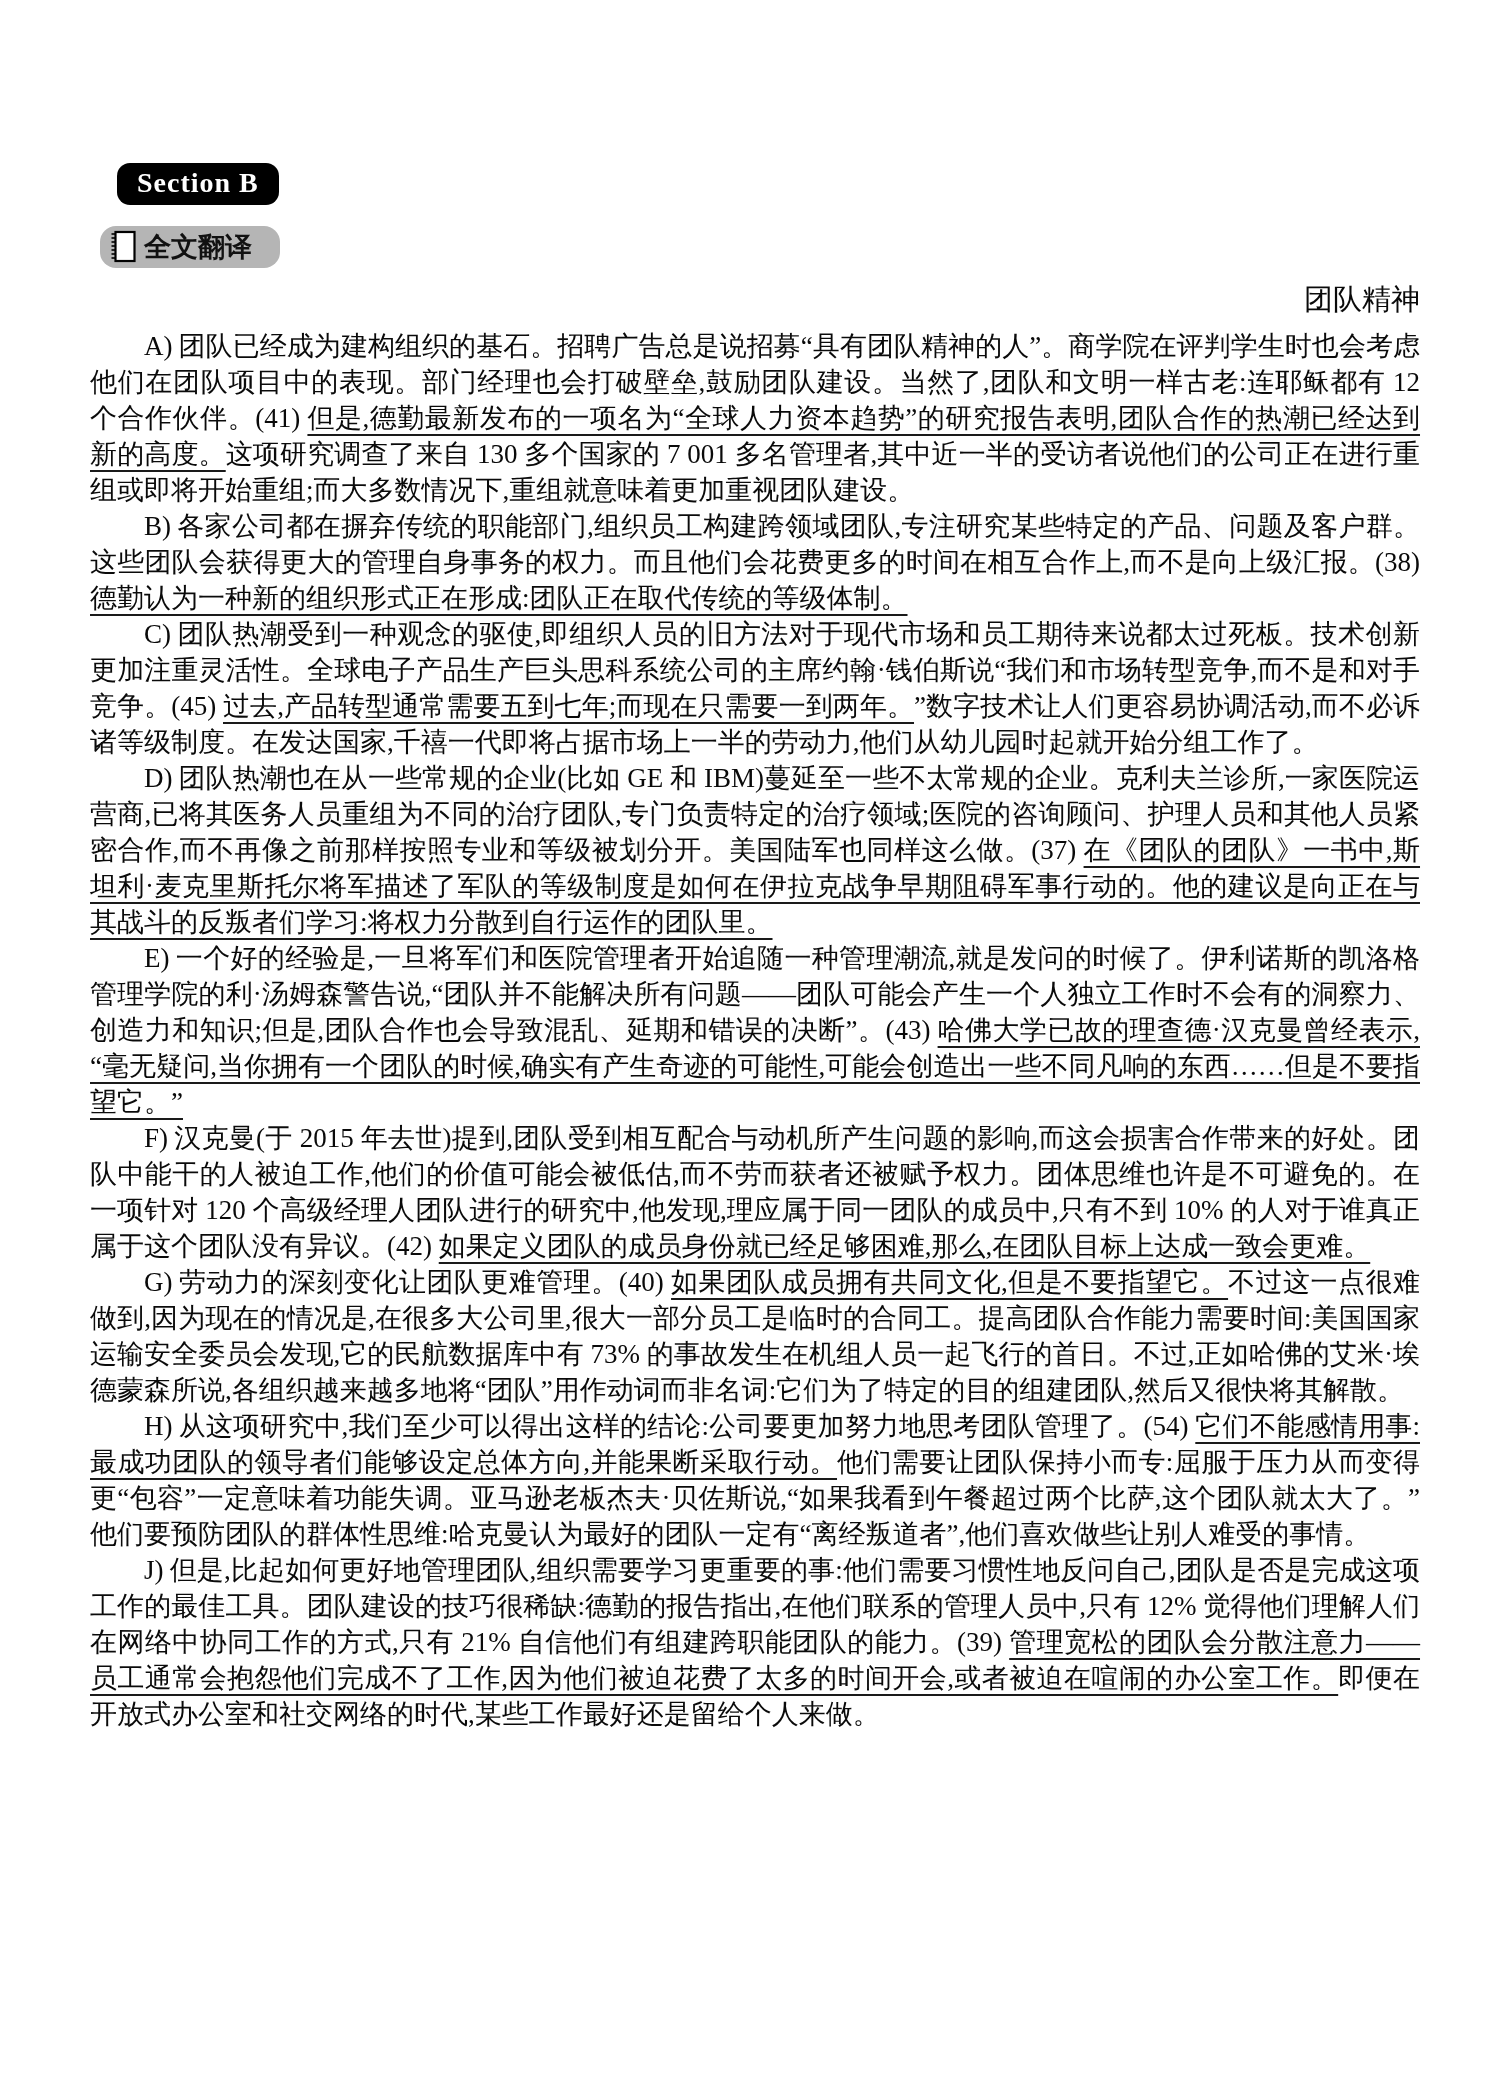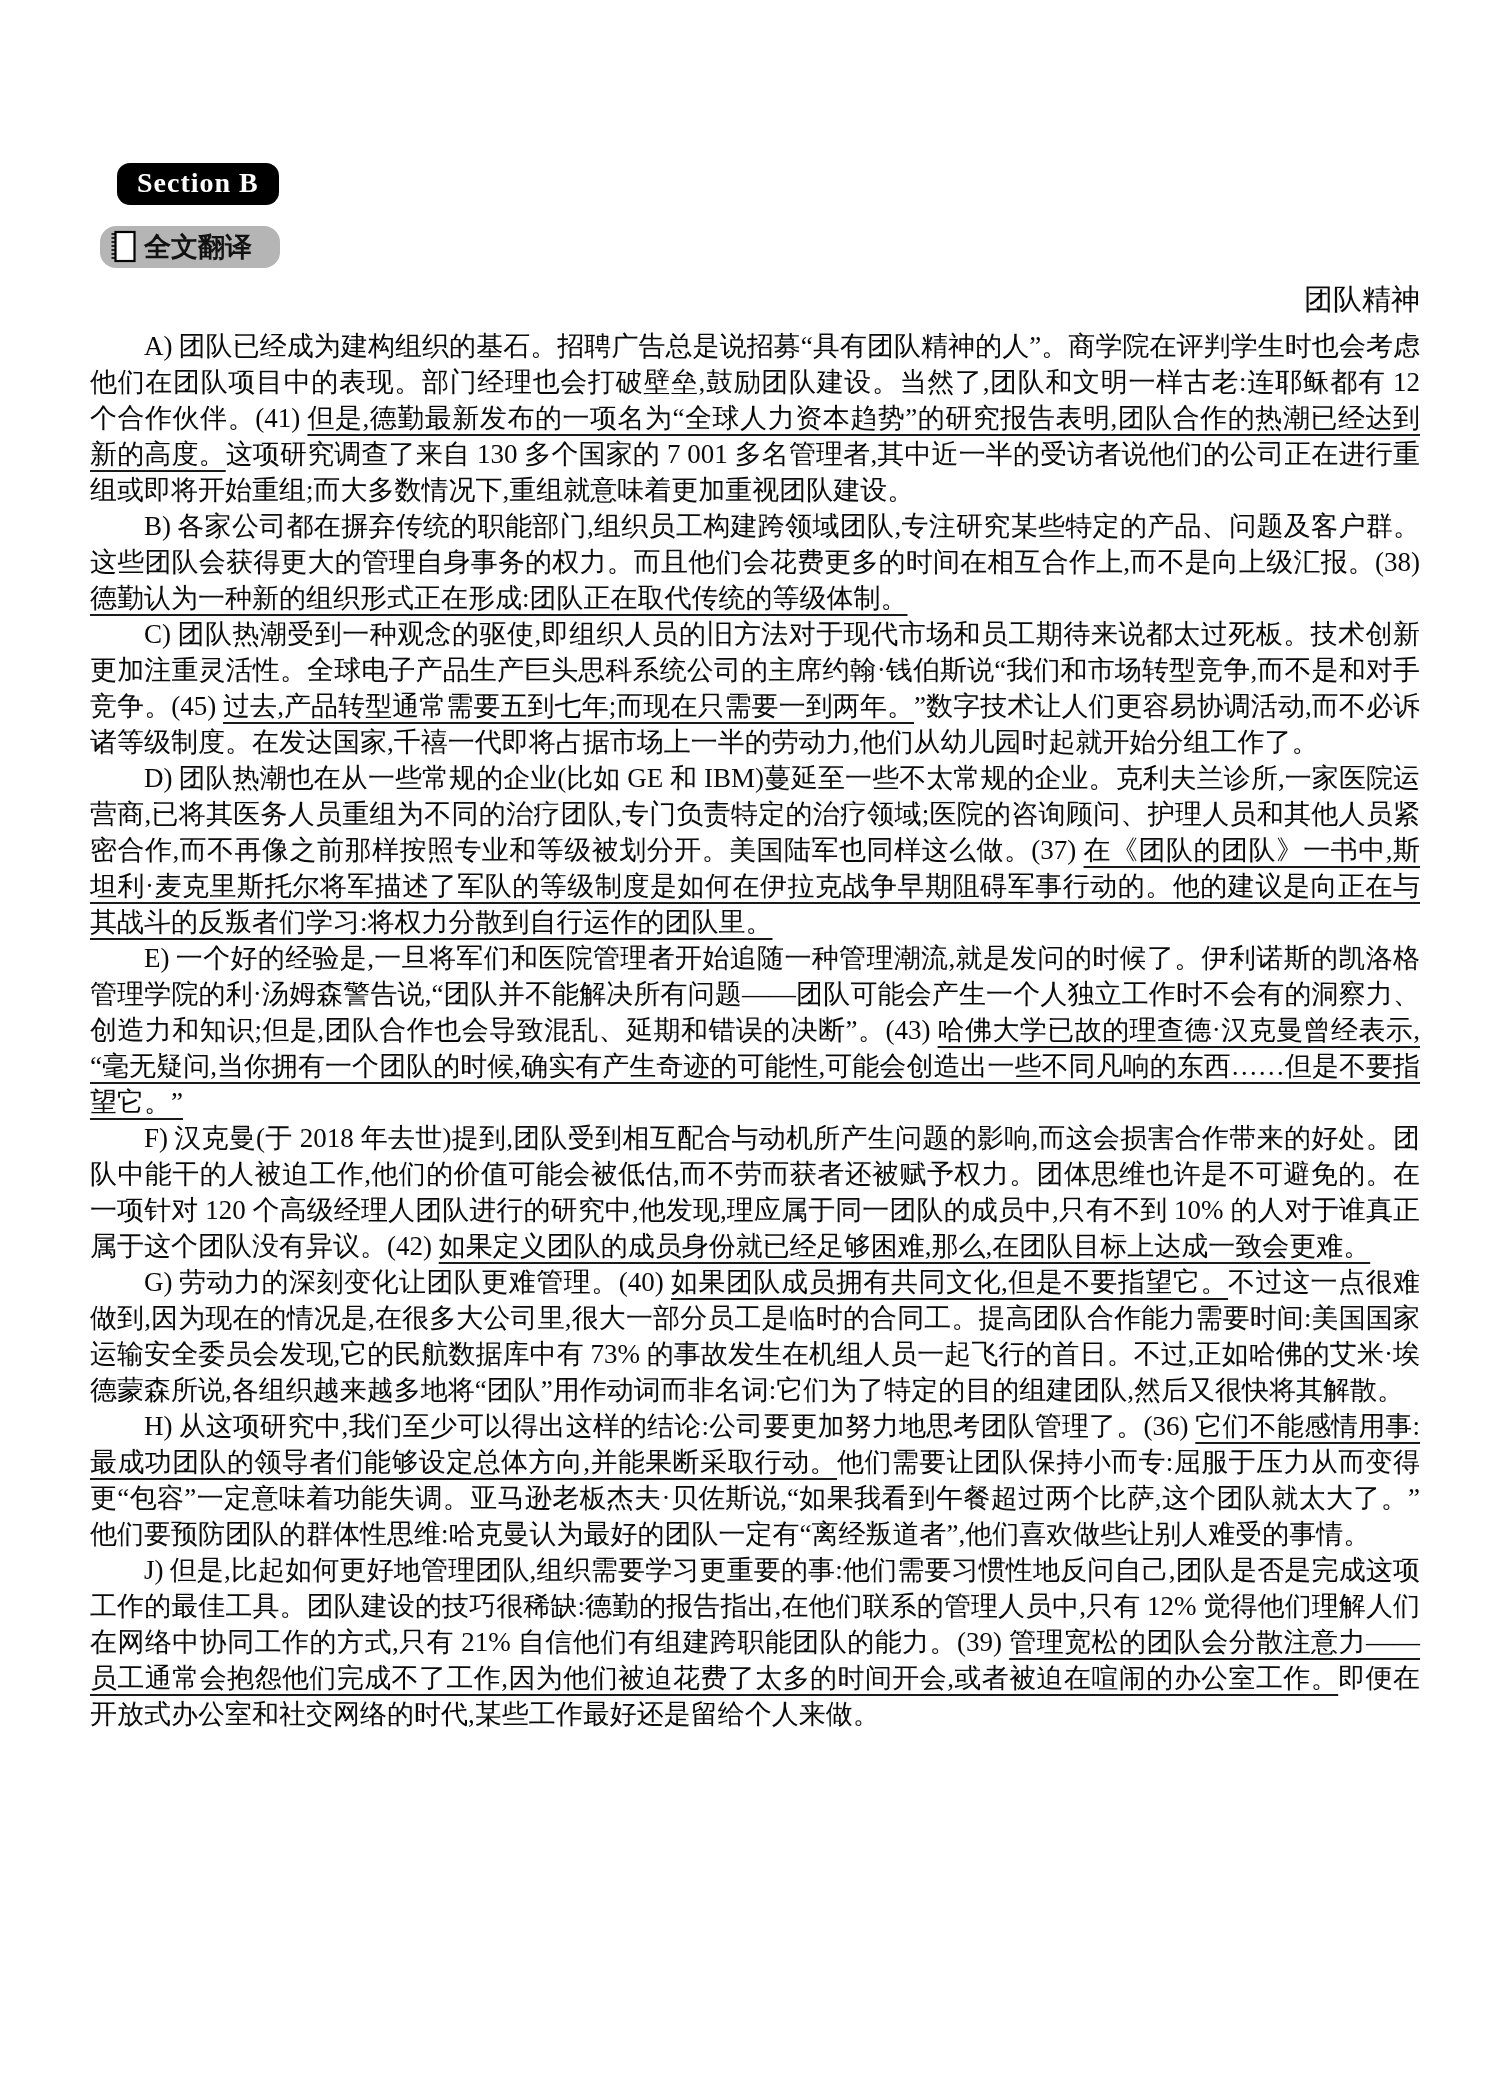--- a/index.html
+++ b/index.html
@@ -104,20 +104,20 @@
     </div>
 
     <div class="title">团队精神</div>
 
     <div class="passage">
         <p class="para"><span class="plabel">A)</span><span>团队已经成为建构组织的基石。招聘广告总是说招募“具有团队精神的人”。商学院在评判学生时也会考虑他们在团队项目中的表现。部门经理也会打破壁垒,鼓励团队建设。当然了,团队和文明一样古老:连耶稣都有 12 个合作伙伴。(41) </span><span class="ul">但是,德勤最新发布的一项名为“全球人力资本趋势”的研究报告表明,团队合作的热潮已经达到新的高度。</span><span>这项研究调查了来自 130 多个国家的 7 001 多名管理者,其中近一半的受访者说他们的公司正在进行重组或即将开始重组;而大多数情况下,重组就意味着更加重视团队建设。</span></p>
         <p class="para"><span class="plabel">B)</span><span>各家公司都在摒弃传统的职能部门,组织员工构建跨领域团队,专注研究某些特定的产品、问题及客户群。这些团队会获得更大的管理自身事务的权力。而且他们会花费更多的时间在相互合作上,而不是向上级汇报。(38) </span><span class="ul">德勤认为一种新的组织形式正在形成:团队正在取代传统的等级体制。</span></p>
         <p class="para"><span class="plabel">C)</span><span>团队热潮受到一种观念的驱使,即组织人员的旧方法对于现代市场和员工期待来说都太过死板。技术创新更加注重灵活性。全球电子产品生产巨头思科系统公司的主席约翰·钱伯斯说“我们和市场转型竞争,而不是和对手竞争。(45) </span><span class="ul">过去,产品转型通常需要五到七年;而现在只需要一到两年。</span><span>”数字技术让人们更容易协调活动,而不必诉诸等级制度。在发达国家,千禧一代即将占据市场上一半的劳动力,他们从幼儿园时起就开始分组工作了。</span></p>
         <p class="para"><span class="plabel">D)</span><span>团队热潮也在从一些常规的企业(比如 GE 和 IBM)蔓延至一些不太常规的企业。克利夫兰诊所,一家医院运营商,已将其医务人员重组为不同的治疗团队,专门负责特定的治疗领域;医院的咨询顾问、护理人员和其他人员紧密合作,而不再像之前那样按照专业和等级被划分开。美国陆军也同样这么做。(37) </span><span class="ul">在《团队的团队》一书中,斯坦利·麦克里斯托尔将军描述了军队的等级制度是如何在伊拉克战争早期阻碍军事行动的。他的建议是向正在与其战斗的反叛者们学习:将权力分散到自行运作的团队里。</span></p>
         <p class="para"><span class="plabel">E)</span><span>一个好的经验是,一旦将军们和医院管理者开始追随一种管理潮流,就是发问的时候了。伊利诺斯的凯洛格管理学院的利·汤姆森警告说,“团队并不能解决所有问题——团队可能会产生一个人独立工作时不会有的洞察力、创造力和知识;但是,团队合作也会导致混乱、延期和错误的决断”。(43) </span><span class="ul">哈佛大学已故的理查德·汉克曼曾经表示,“毫无疑问,当你拥有一个团队的时候,确实有产生奇迹的可能性,可能会创造出一些不同凡响的东西……但是不要指望它。”</span></p>
-        <p class="para"><span class="plabel">F)</span><span>汉克曼(于 2018 年去世)提到,团队受到相互配合与动机所产生问题的影响,而这会损害合作带来的好处。团队中能干的人被迫工作,他们的价值可能会被低估,而不劳而获者还被赋予权力。团体思维也许是不可避免的。在一项针对 120 个高级经理人团队进行的研究中,他发现,理应属于同一团队的成员中,只有不到 10% 的人对于谁真正属于这个团队没有异议。(42) </span><span class="ul">如果定义团队的成员身份就已经足够困难,那么,在团队目标上达成一致会更难。</span></p>
+        <p class="para"><span class="plabel">F)</span><span>汉克曼(于 2015 年去世)提到,团队受到相互配合与动机所产生问题的影响,而这会损害合作带来的好处。团队中能干的人被迫工作,他们的价值可能会被低估,而不劳而获者还被赋予权力。团体思维也许是不可避免的。在一项针对 120 个高级经理人团队进行的研究中,他发现,理应属于同一团队的成员中,只有不到 10% 的人对于谁真正属于这个团队没有异议。(42) </span><span class="ul">如果定义团队的成员身份就已经足够困难,那么,在团队目标上达成一致会更难。</span></p>
         <p class="para"><span class="plabel">G)</span><span>劳动力的深刻变化让团队更难管理。(40) </span><span class="ul">如果团队成员拥有共同文化,但是不要指望它。</span><span>不过这一点很难做到,因为现在的情况是,在很多大公司里,很大一部分员工是临时的合同工。提高团队合作能力需要时间:美国国家运输安全委员会发现,它的民航数据库中有 73% 的事故发生在机组人员一起飞行的首日。不过,正如哈佛的艾米·埃德蒙森所说,各组织越来越多地将“团队”用作动词而非名词:它们为了特定的目的组建团队,然后又很快将其解散。</span></p>
-        <p class="para"><span class="plabel">H)</span><span>从这项研究中,我们至少可以得出这样的结论:公司要更加努力地思考团队管理了。(36) </span><span class="ul">它们不能感情用事:最成功团队的领导者们能够设定总体方向,并能果断采取行动。</span><span>他们需要让团队保持小而专:屈服于压力从而变得更“包容”一定意味着功能失调。亚马逊老板杰夫·贝佐斯说,“如果我看到午餐超过两个比萨,这个团队就太大了。”他们要预防团队的群体性思维:哈克曼认为最好的团队一定有“离经叛道者”,他们喜欢做些让别人难受的事情。</span></p>
+        <p class="para"><span class="plabel">H)</span><span>从这项研究中,我们至少可以得出这样的结论:公司要更加努力地思考团队管理了。(54) </span><span class="ul">它们不能感情用事:最成功团队的领导者们能够设定总体方向,并能果断采取行动。</span><span>他们需要让团队保持小而专:屈服于压力从而变得更“包容”一定意味着功能失调。亚马逊老板杰夫·贝佐斯说,“如果我看到午餐超过两个比萨,这个团队就太大了。”他们要预防团队的群体性思维:哈克曼认为最好的团队一定有“离经叛道者”,他们喜欢做些让别人难受的事情。</span></p>
         <p class="para"><span class="plabel">J)</span><span>但是,比起如何更好地管理团队,组织需要学习更重要的事:他们需要习惯性地反问自己,团队是否是完成这项工作的最佳工具。团队建设的技巧很稀缺:德勤的报告指出,在他们联系的管理人员中,只有 12% 觉得他们理解人们在网络中协同工作的方式,只有 21% 自信他们有组建跨职能团队的能力。(39) </span><span class="ul">管理宽松的团队会分散注意力——员工通常会抱怨他们完成不了工作,因为他们被迫花费了太多的时间开会,或者被迫在喧闹的办公室工作。</span><span>即便在开放式办公室和社交网络的时代,某些工作最好还是留给个人来做。</span></p>
       </div>
   </div>
 
 </div>
 
 </body></html>

